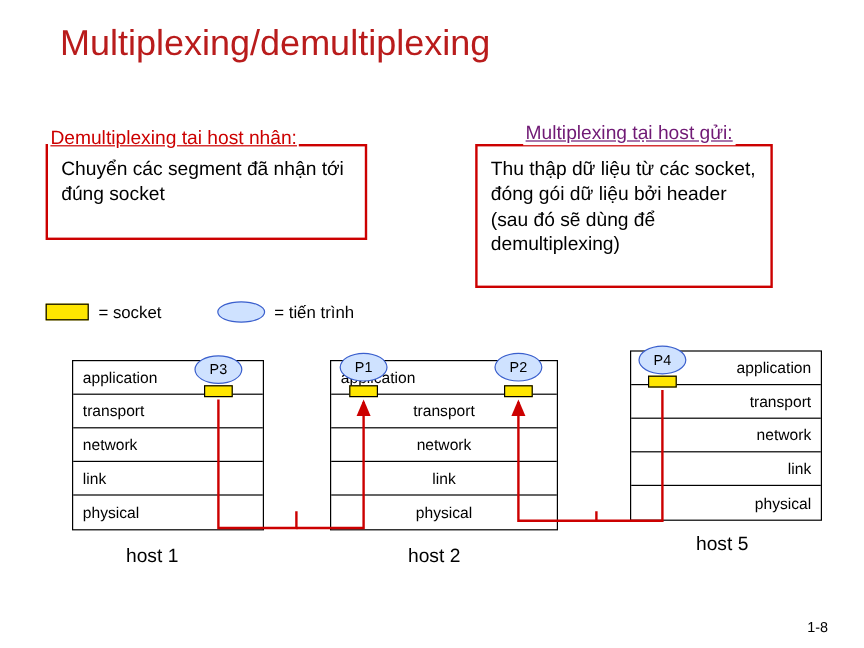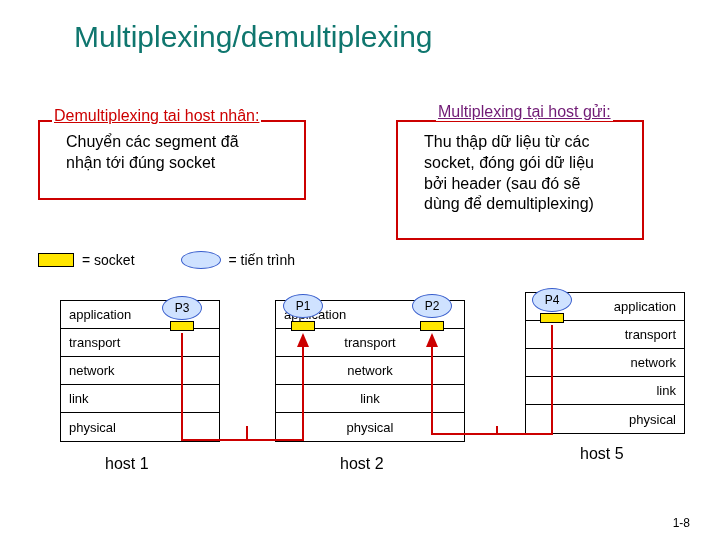--- a/index.html
+++ b/index.html
@@ -10,22 +10,21 @@
     background: #fff;
     font-family: Arial, Helvetica, sans-serif;
     position: relative;
     overflow: hidden;
   }
   .title {
     position: absolute;
     top: 20px;
     left: 50px;
     font-size: 30px;
-    color: #0f766e;
-    margin-left: 24px;
+    color: #b91c1c;
   }
   .box-demux {
     position: absolute;
     top: 120px;
     left: 38px;
     width: 268px;
     height: 80px;
     border: 2px solid #cc0000;
     background: #fff;
   }
@@ -34,39 +33,39 @@
     top: 120px;
     left: 396px;
     width: 248px;
     height: 120px;
     border: 2px solid #cc0000;
     background: #fff;
   }
   .tab-demux {
     position: absolute;
     top: 107px;
-    left: 52px;
+    left: 40px;
     background: #fff;
     color: #cc0000;
     font-size: 16px;
     text-decoration: underline;
     padding: 0 2px;
   }
   .tab-mux {
     position: absolute;
     top: 103px;
     left: 436px;
     background: #fff;
     color: #701a75;
     font-size: 16px;
     text-decoration: underline;
     padding: 0 2px;
   }
   .box-body {
-    padding: 10px 26px;
+    padding: 10px 11px;
     font-size: 16px;
     color: #000;
     line-height: 1.3;
   }
   .legend {
     position: absolute;
     top: 251px;
     left: 38px;
     font-size: 14px;
     display: flex;

